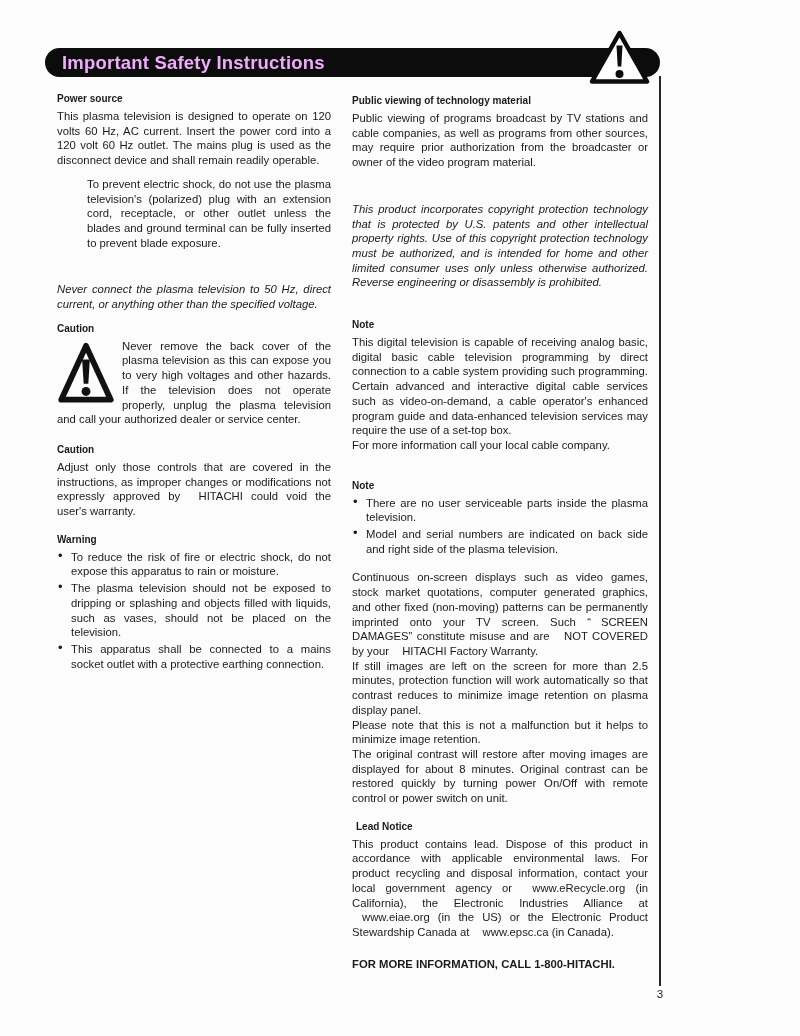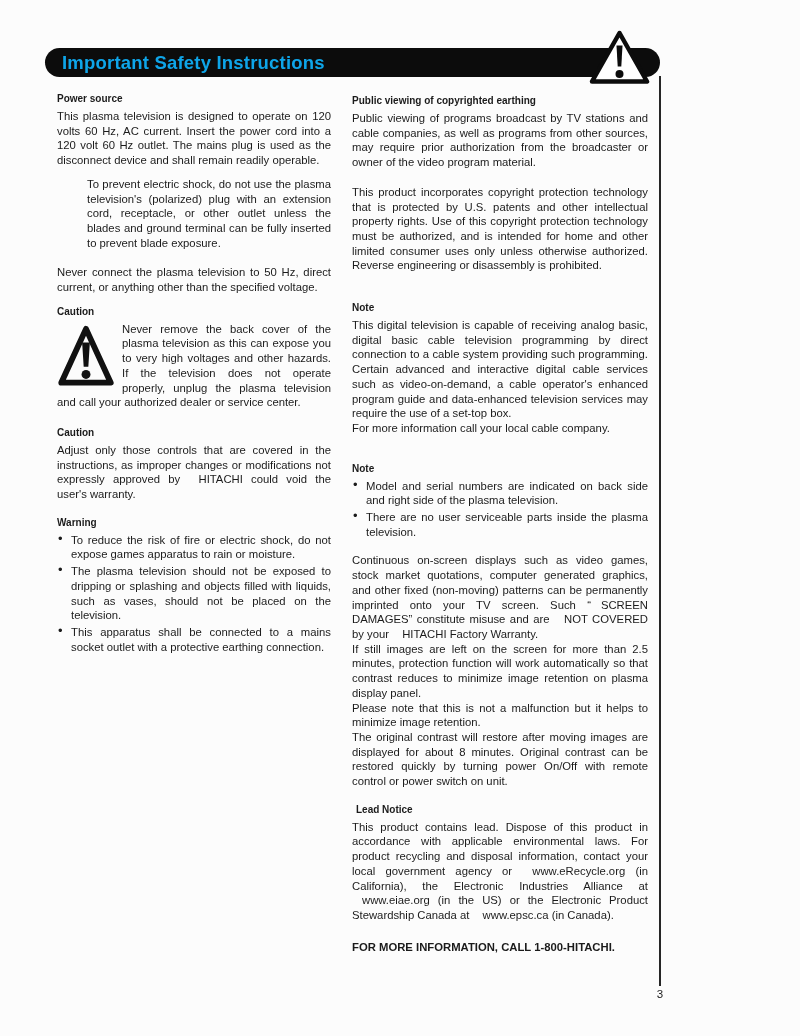--- a/index.html
+++ b/index.html
@@ -8,37 +8,37 @@
     background:#fcfcfc; overflow:hidden;
     font-family:"Liberation Sans","DejaVu Sans",sans-serif;
     color:#1b1b1b;
   }
   
   .header-bar {
     position:absolute; left:45px; top:48px; width:615px; height:29px;
     background:#0c0c0c; border-radius:15px; z-index:1;
   }
   .header-title {
-    display:block; color:#0ea5e9; font-weight:bold; font-size:18.5px;
+    display:block; color:#f0abfc; font-weight:bold; font-size:18.5px;
     line-height:29px; padding-left:17px; letter-spacing:0.2px; white-space:nowrap;
   }
   .header-tri { position:absolute; left:589px; top:30px; width:61px; height:55px; z-index:2; }
   .vrule { position:absolute; left:659px; top:76px; width:2px; height:910px; background:#262626; }
   .page-num { position:absolute; left:648px; top:988px; width:24px; text-align:center; font-size:11.5px; color:#222; }
 
   
   .col { position:absolute; font-size:11.3px; line-height:14.7px; }
   .col-left  { left:57px;  top:92px; width:274px; }
   .col-right { left:352px; top:94px; width:296px; }
 
   h3 { font-size:10px; font-weight:bold; margin:0 0 3px 0; line-height:14px; }
   p  { margin:0; text-align:justify; }
   .b { font-weight:normal;margin-left:10px; }
   .pgap  { margin-top:9px;margin-left:30px; }
-  .pgap2 { margin-top:15px; }
+  .pgap2 { margin-top:32px;font-style:italic; }
   .nogap { margin-top:0; }
 
   .sec-mt10 { margin-top:10px; }
   .sec-mt14 { margin-top:14px; }
   .sec-mt16 { margin-top:16px; }
   .sec-mt26 { margin-top:26px; }
   .sec-mt28 { margin-top:28px; }
 
   ul.bullets { margin:0; padding:0; list-style:none; }
   ul.bullets li { position:relative; padding-left:14px; text-align:justify; margin-top:2px; }
@@ -90,47 +90,47 @@
     </section>
 
     <section class="sec-mt16">
       <h3>Caution</h3>
       <p><span>Adjust only those controls that are covered in the instructions, as improper changes or modifications not expressly approved by </span><span class="b">HITACHI</span><span> could void the user's warranty.</span></p>
     </section>
 
     <section class="sec-mt14">
       <h3>Warning</h3>
       <ul class="bullets">
-        <li>To reduce the risk of fire or electric shock, do not expose games apparatus to rain or moisture.</li>
+        <li>To reduce the risk of fire or electric shock, do not expose this apparatus to rain or moisture.</li>
         <li>The plasma television should not be exposed to dripping or splashing and objects filled with liquids, such as vases, should not be placed on the television.</li>
         <li class="li-gap">This apparatus shall be connected to a mains socket outlet with a protective earthing connection.</li>
       </ul>
     </section>
 
   </div>
 
   <div class="col col-right">
 
     <section>
-      <h3>Public viewing of copyrighted earthing</h3>
+      <h3>Public viewing of technology material</h3>
       <p>Public viewing of programs broadcast by TV stations and cable companies, as well as programs from other sources, may require prior authorization from the broadcaster or owner of the video program material.</p>
       <p class="pgap2">This product incorporates copyright protection technology that is protected by U.S. patents and other intellectual property rights. Use of this copyright protection technology must be authorized, and is intended for home and other limited consumer uses only unless otherwise authorized. Reverse engineering or disassembly is prohibited.</p>
     </section>
 
     <section class="sec-mt28">
       <h3>Note</h3>
       <p>This digital television is capable of receiving analog basic, digital basic cable television programming by direct connection to a cable system providing such programming. Certain advanced and interactive digital cable services such as video-on-demand, a cable operator's enhanced program guide and data-enhanced television services may require the use of a set-top box.</p>
       <p class="nogap">For more information call your local cable company.</p>
     </section>
 
     <section class="sec-mt26">
       <h3>Note</h3>
       <ul class="bullets">
+        <li>There are no user serviceable parts inside the plasma television.</li>
         <li>Model and serial numbers are indicated on back side and right side of the plasma television.</li>
-        <li>There are no user serviceable parts inside the plasma television.</li>
       </ul>
     </section>
 
     <section class="sec-mt14">
       <p><span>Continuous on-screen displays such as video games, stock market quotations, computer generated graphics, and other fixed (non-moving) patterns can be permanently imprinted onto your TV screen. Such “</span><span class="b">SCREEN DAMAGES</span><span>” constitute misuse and are </span><span class="b">NOT COVERED</span><span> by your </span><span class="b">HITACHI Factory Warranty.</span></p>
       <p class="nogap">If still images are left on the screen for more than 2.5 minutes, protection function will work automatically so that contrast reduces to minimize image retention on plasma display panel.</p>
       <p class="nogap">Please note that this is not a malfunction but it helps to minimize image retention.</p>
       <p class="nogap">The original contrast will restore after moving images are displayed for about 8 minutes. Original contrast can be restored quickly by turning power On/Off with remote control or power switch on unit.</p>
     </section>
 

